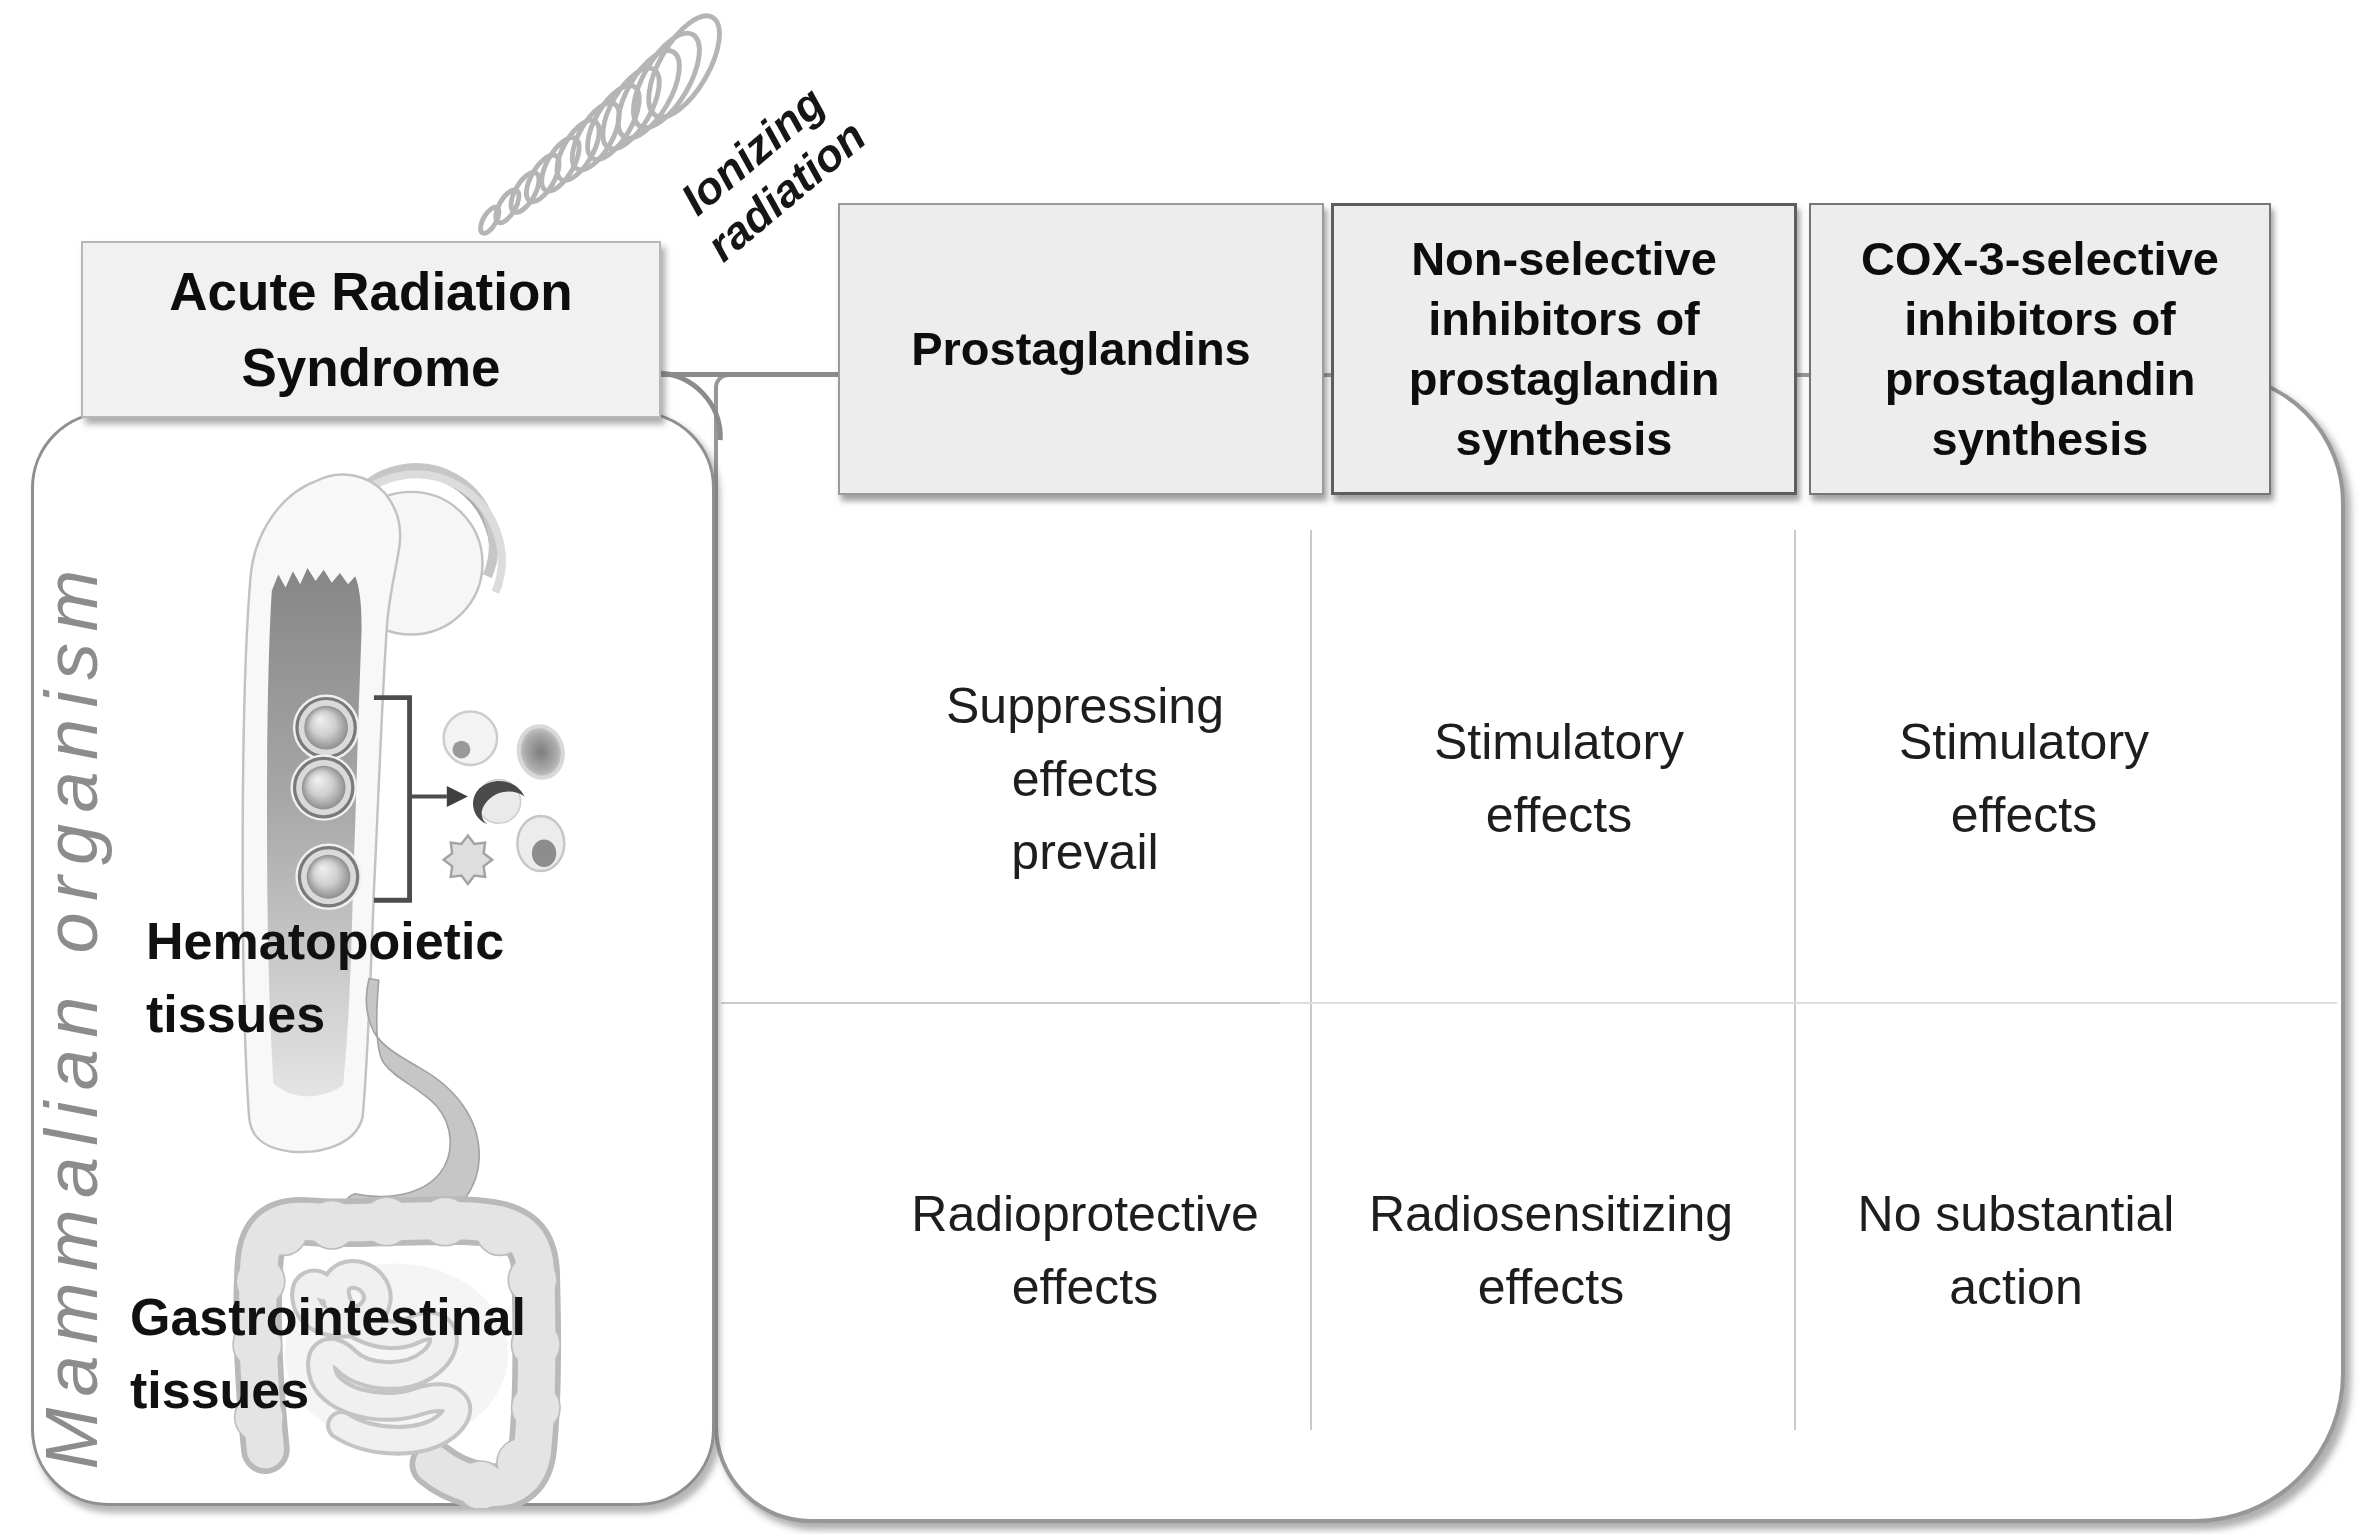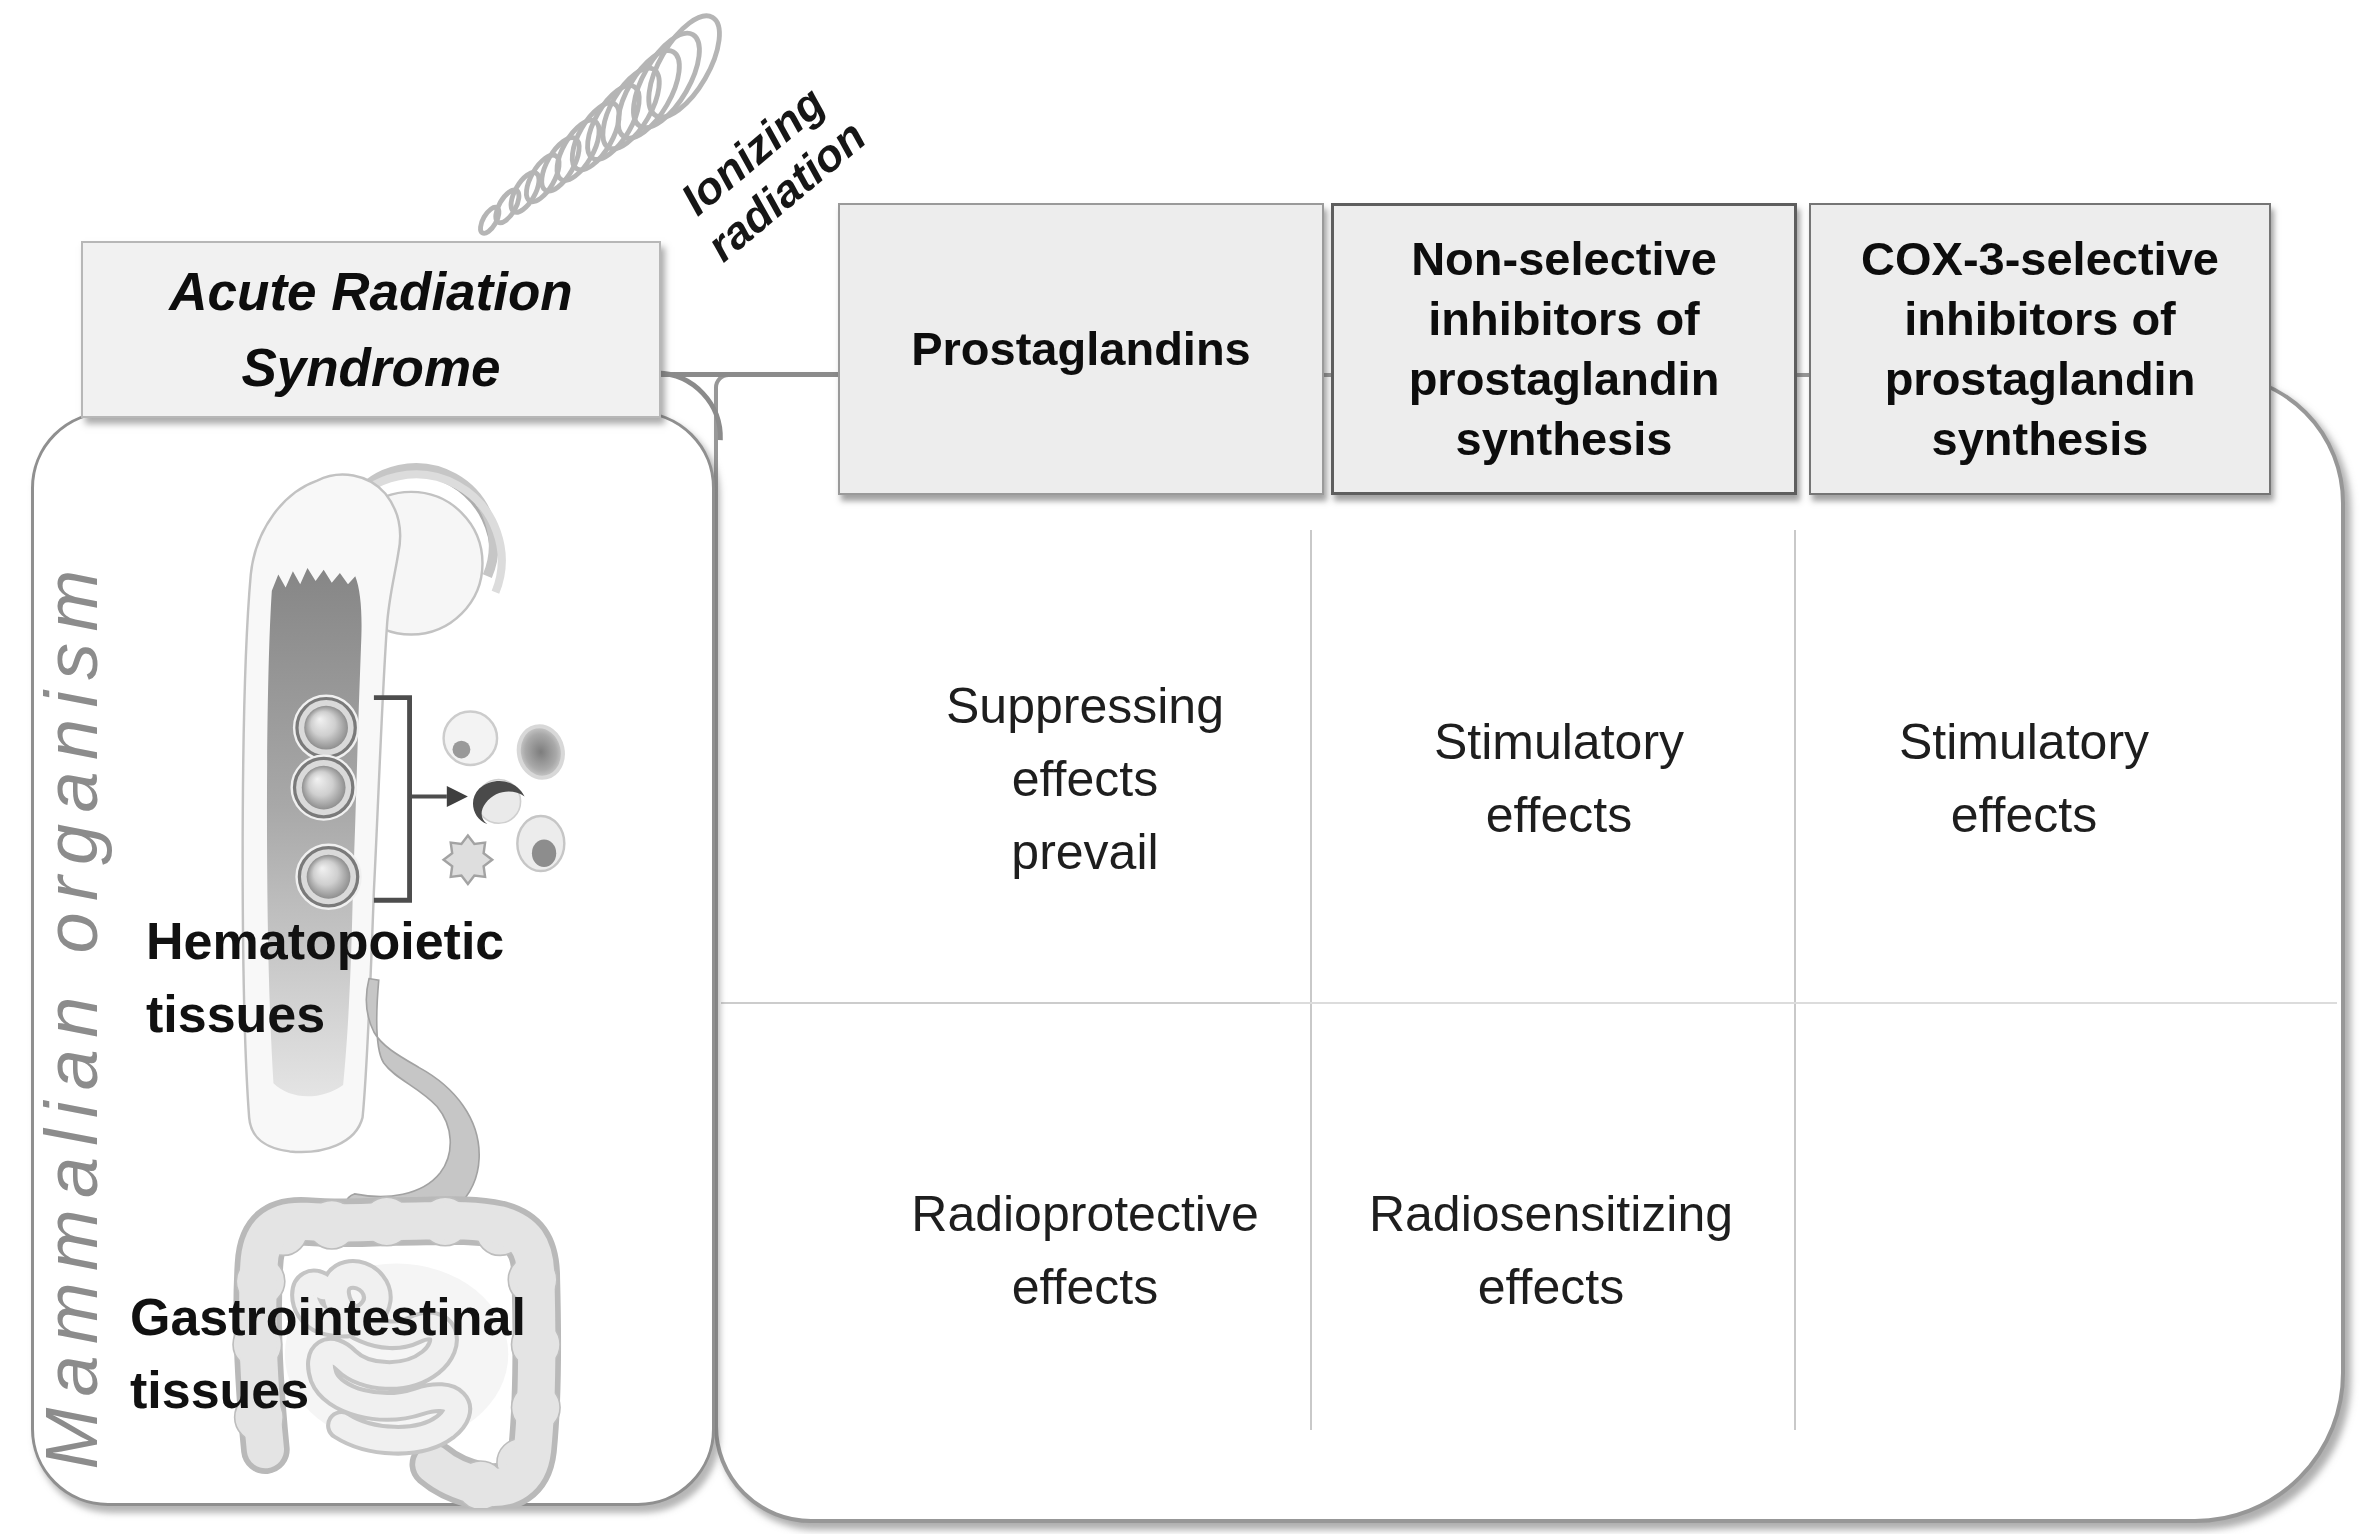--- a/index.html
+++ b/index.html
@@ -20,21 +20,21 @@
               border:3.2px solid #8f8f8f;border-radius:77px;box-sizing:border-box;
               box-shadow:4.9px 6.5px 6.5px rgba(110,110,110,.5);z-index:3;}
   .side-label{left:71px;top:1014px;width:1134px;transform:translate(-50%,-50%) rotate(-90deg);
               text-align:center;font-style:italic;font-size:74px;letter-spacing:11.3px;
               color:#8c8c8c;z-index:5;}
 
   
   .ars-box{left:81px;top:241px;width:580px;height:177px;background:#f1f1f1;
            border:2.4px solid #b7b7b7;box-sizing:border-box;display:flex;align-items:center;
            justify-content:center;text-align:center;font-weight:bold;font-size:53px;
-           line-height:76px;color:#0d0d0d;box-shadow:4px 5.7px 6.5px rgba(90,90,90,.5);z-index:6;font-style:italic;}
+           line-height:76px;color:#0d0d0d;box-shadow:4px 5.7px 6.5px rgba(90,90,90,.5);z-index:6;}
 
   
   .coil{left:449px;top:0px;z-index:6;}
   .ion-label{left:603px;top:243px;width:348px;transform:rotate(-40deg);transform-origin:0 0;
              text-align:center;font-style:italic;font-weight:600;font-size:45px;line-height:52px;
              color:#161616;z-index:6;}
 
   
   .hbox{top:203px;height:292px;background:#ededed;box-sizing:border-box;display:flex;
         align-items:center;justify-content:center;text-align:center;font-weight:bold;
@@ -121,20 +121,22 @@
 effects
 prevail</div>
   <div class="abs cell c12 pre">Stimulatory
 effects</div>
   <div class="abs cell c13 pre">Stimulatory
 effects</div>
   <div class="abs cell c21 pre">Radioprotective
 effects</div>
   <div class="abs cell c22 pre">Radiosensitizing
 effects</div>
+  <div class="abs cell c23 pre">No substantial
+action</div>
 
   <svg class="abs fig" style="left:194px;top:453px" width="389" height="713" viewBox="0 0 480 880">
     <defs>
       <linearGradient id="marrowGrad" x1="0" y1="0" x2="0" y2="1">
         <stop offset="0%" stop-color="#868686"></stop>
           <stop offset="45%" stop-color="#a8a8a8"></stop>
         <stop offset="80%" stop-color="#cfcfcf"></stop>
           <stop offset="100%" stop-color="#e4e4e4"></stop>
       </linearGradient>
       <radialGradient id="ballGrad" fx="0.35" fy="0.3">

